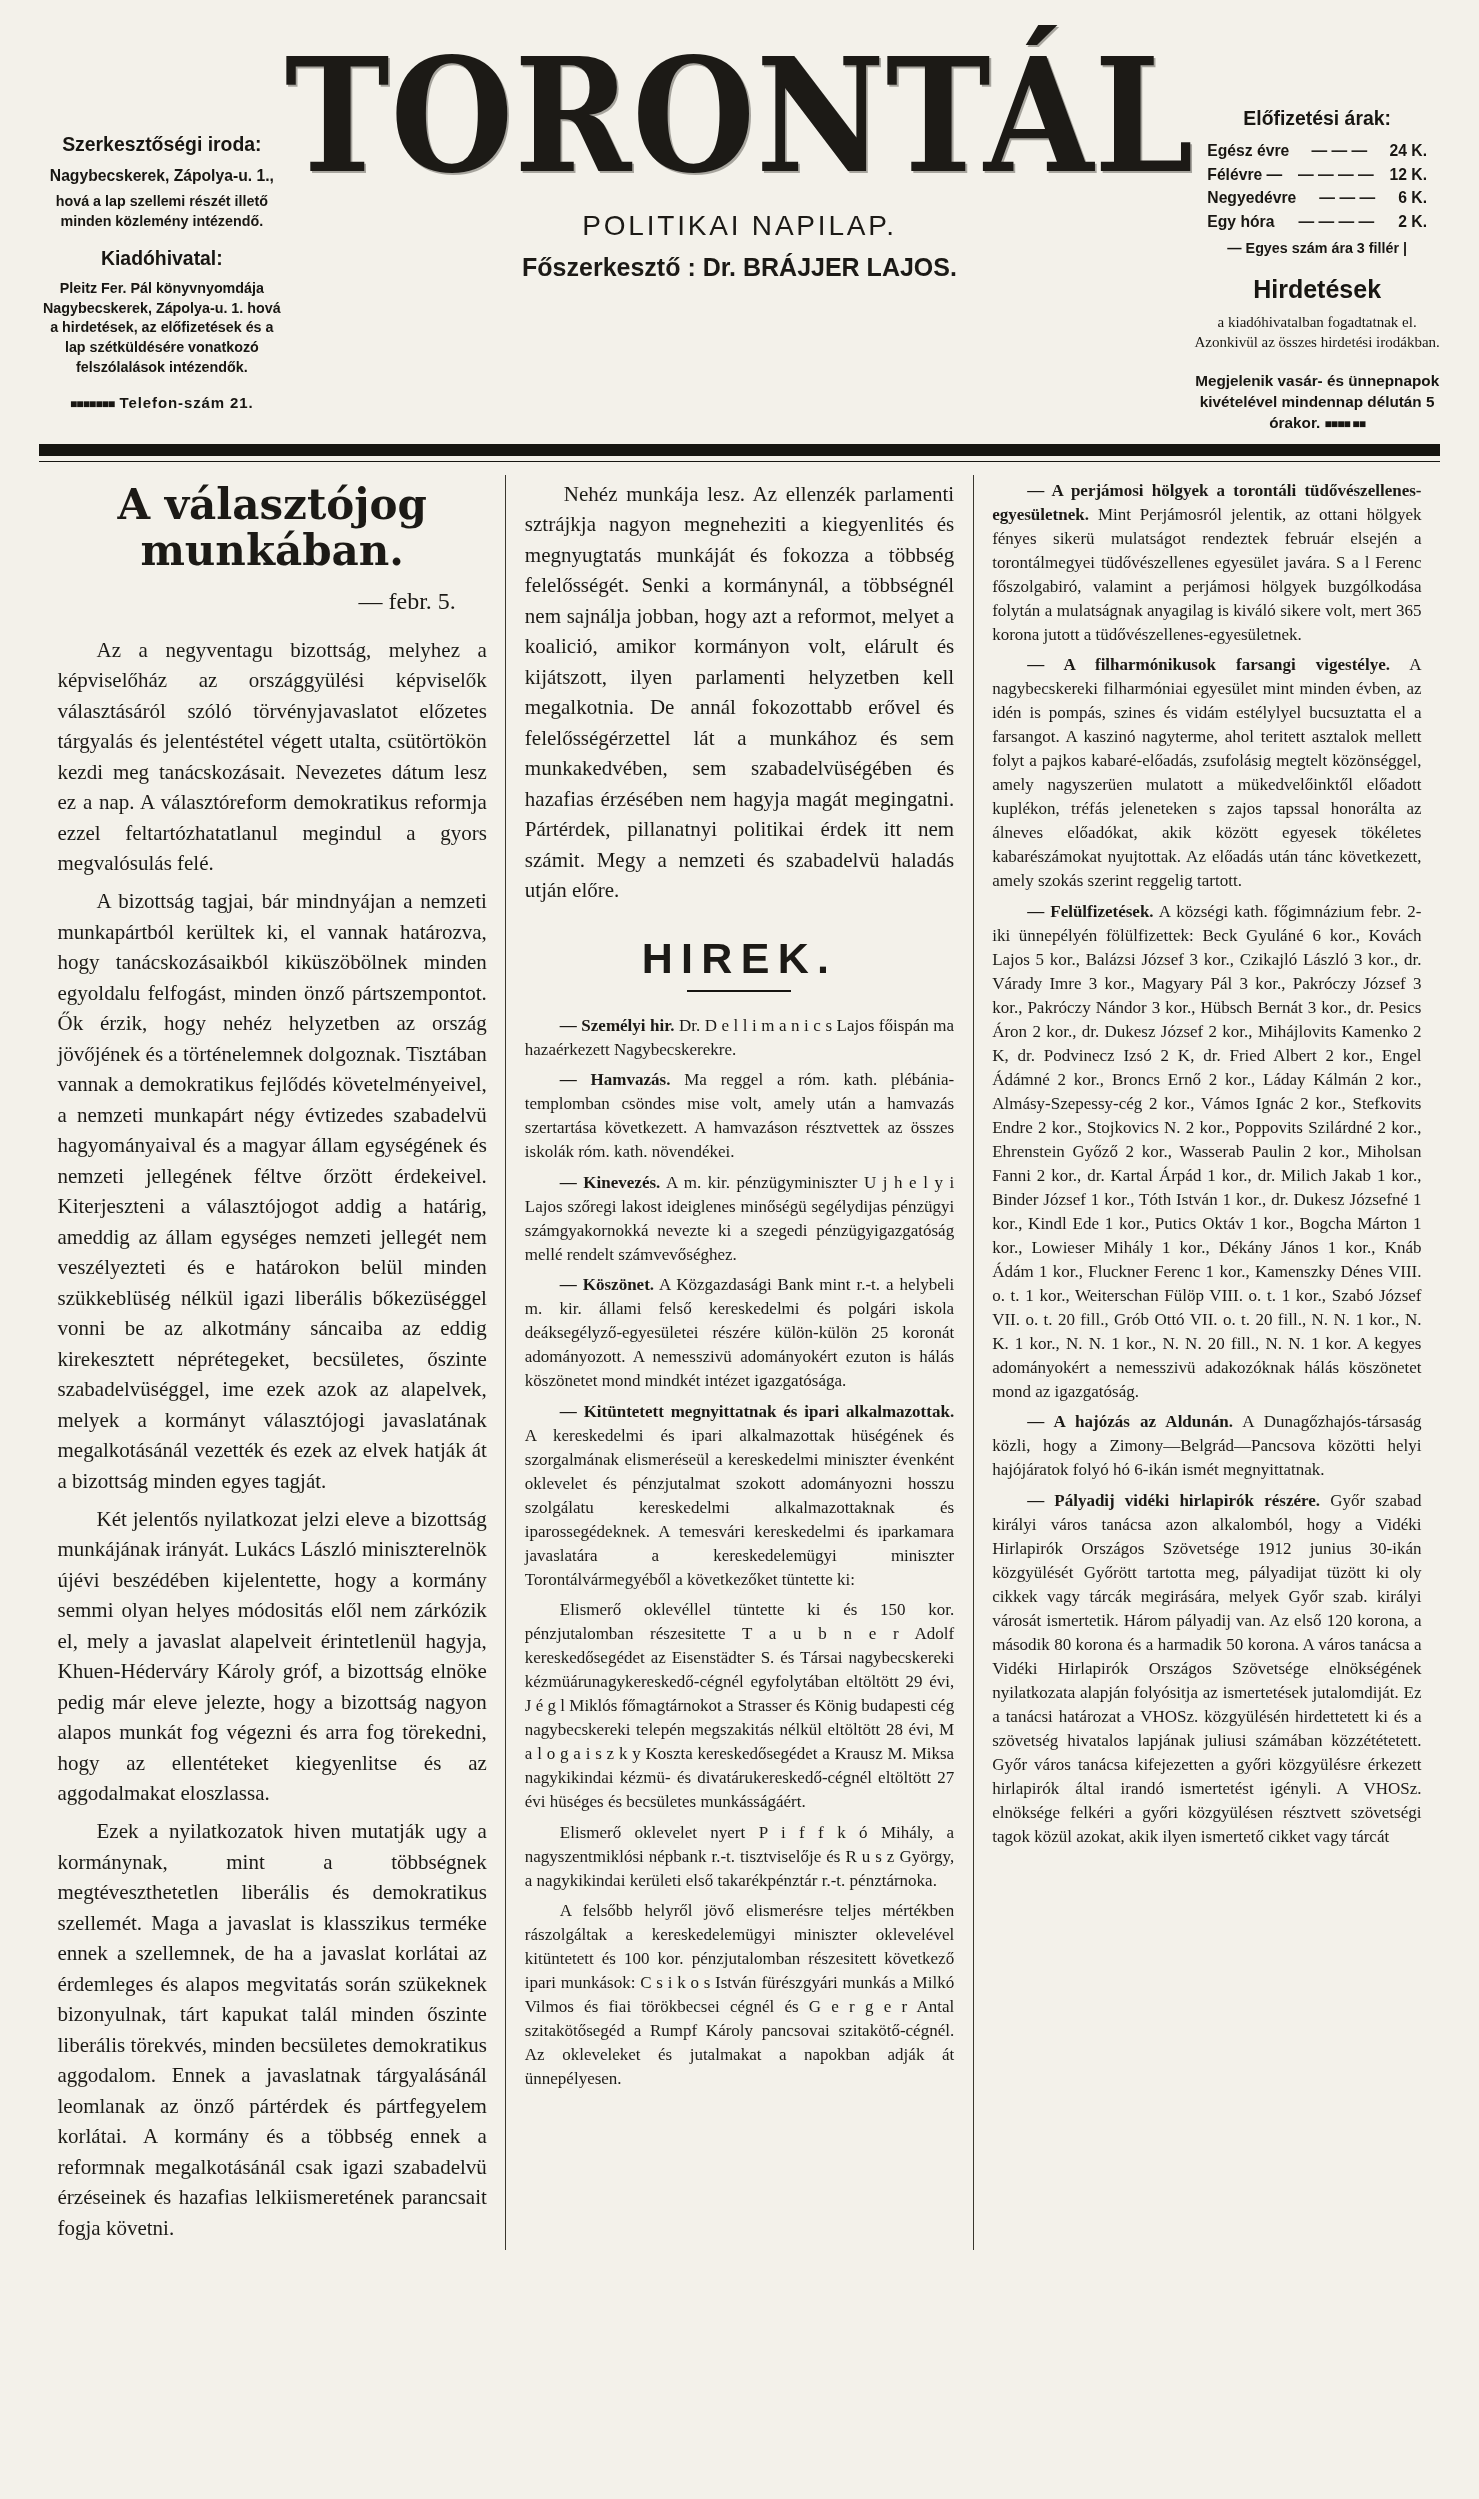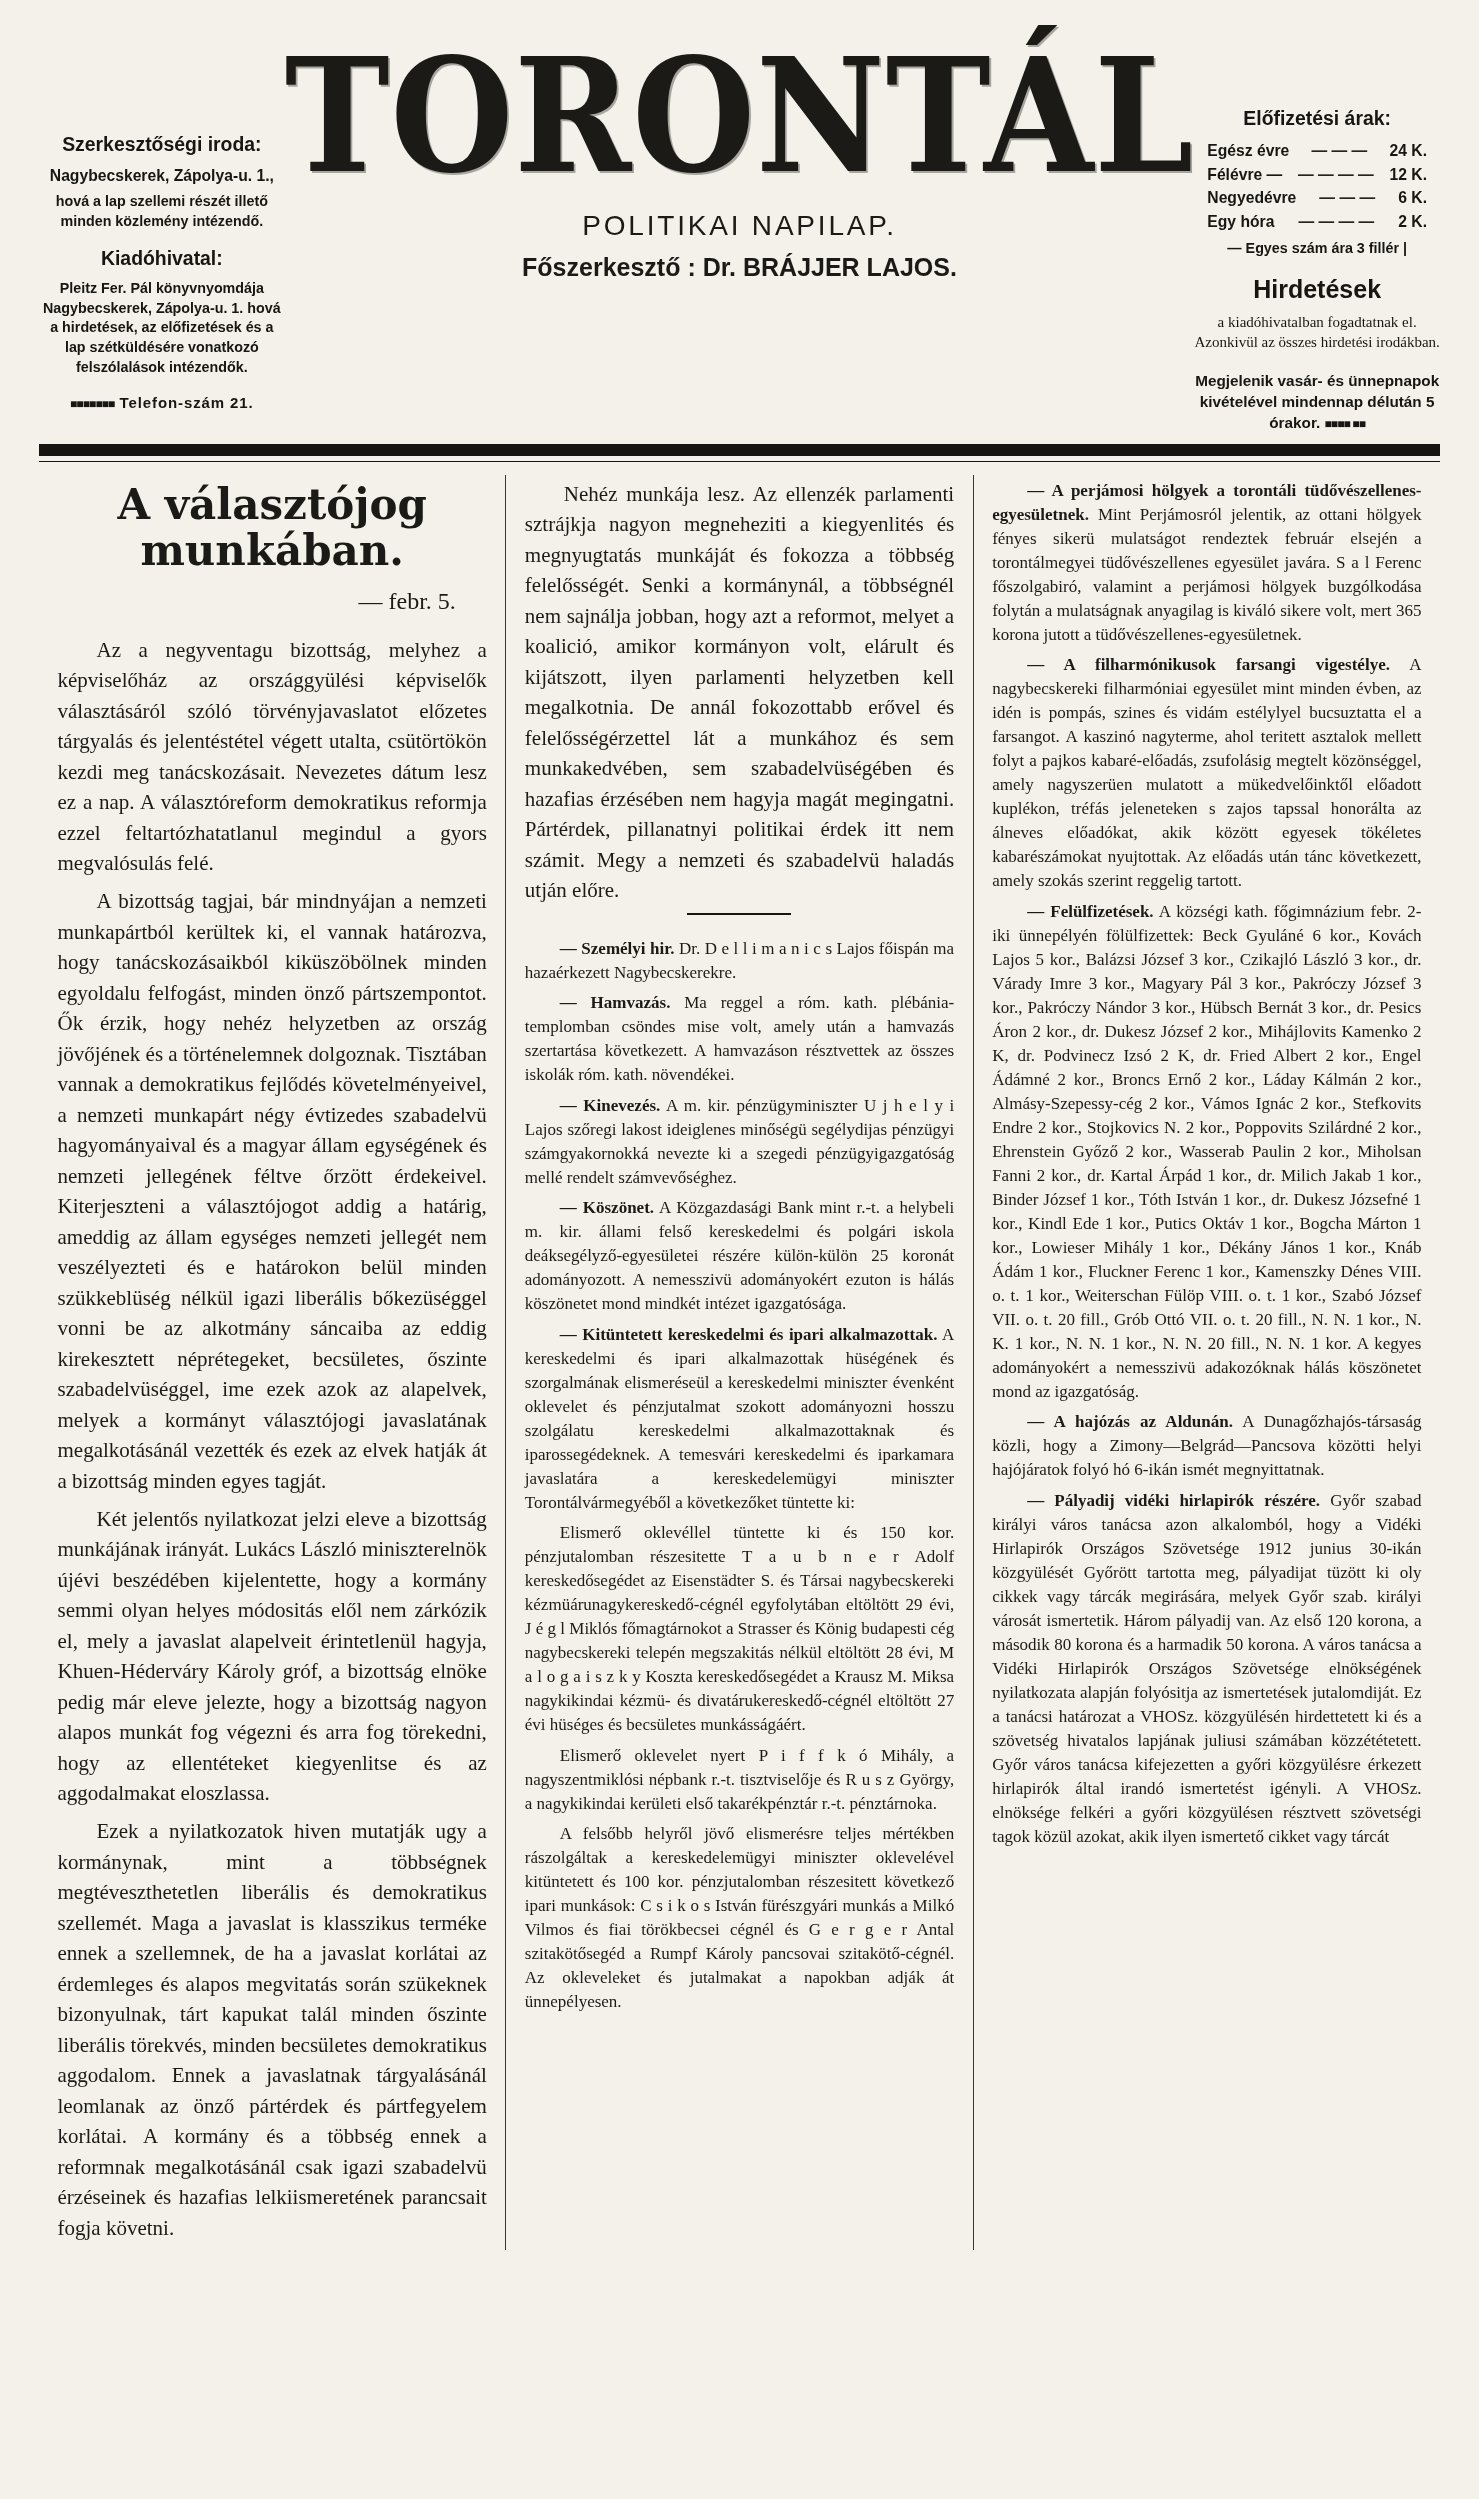--- a/index.html
+++ b/index.html
@@ -143,40 +143,41 @@
       <div class="art-date">— febr. 5.</div>
       <p class="lead-par">Az a negyventagu bizottság, melyhez a képviselőház az országgyülési képviselők választásáról szóló törvényjavaslatot előzetes tárgyalás és jelentéstétel végett utalta, csütörtökön kezdi meg tanácskozásait. Nevezetes dátum lesz ez a nap. A választóreform demokratikus reformja ezzel feltartózhatatlanul megindul a gyors megvalósulás felé.</p>
       <p class="lead-par">A bizottság tagjai, bár mindnyájan a nemzeti munkapártból kerültek ki, el vannak határozva, hogy tanácskozásaikból kiküszöbölnek minden egyoldalu felfogást, minden önző pártszempontot. Ők érzik, hogy nehéz helyzetben az ország jövőjének és a történelemnek dolgoznak. Tisztában vannak a demokratikus fejlődés követelményeivel, a nemzeti munkapárt négy évtizedes szabadelvü hagyományaival és a magyar állam egységének és nemzeti jellegének féltve őrzött érdekeivel. Kiterjeszteni a választójogot addig a határig, ameddig az állam egységes nemzeti jellegét nem veszélyezteti és e határokon belül minden szükkeblüség nélkül igazi liberális bőkezüséggel vonni be az alkotmány sáncaiba az eddig kirekesztett néprétegeket, becsületes, őszinte szabadelvüséggel, ime ezek azok az alapelvek, melyek a kormányt választójogi javaslatának megalkotásánál vezették és ezek az elvek hatják át a bizottság minden egyes tagját.</p>
       <p class="lead-par">Két jelentős nyilatkozat jelzi eleve a bizottság munkájának irányát. Lukács László miniszterelnök újévi beszédében kijelentette, hogy a kormány semmi olyan helyes módositás elől nem zárkózik el, mely a javaslat alapelveit érintetlenül hagyja, Khuen-Héderváry Károly gróf, a bizottság elnöke pedig már eleve jelezte, hogy a bizottság nagyon alapos munkát fog végezni és arra fog törekedni, hogy az ellentéteket kiegyenlitse és az aggodalmakat eloszlassa.</p>
       <p class="lead-par">Ezek a nyilatkozatok hiven mutatják ugy a kormánynak, mint a többségnek megtéveszthetetlen liberális és demokratikus szellemét. Maga a javaslat is klasszikus terméke ennek a szellemnek, de ha a javaslat korlátai az érdemleges és alapos megvitatás során szükeknek bizonyulnak, tárt kapukat talál minden őszinte liberális törekvés, minden becsületes demokratikus aggodalom. Ennek a javaslatnak tárgyalásánál leomlanak az önző pártérdek és pártfegyelem korlátai. A kormány és a többség ennek a reformnak megalkotásánál csak igazi szabadelvü érzéseinek és hazafias lelkiismeretének parancsait fogja követni.</p>
     </section>
 
     <section class="col">
       <p class="lead-par">Nehéz munkája lesz. Az ellenzék parlamenti sztrájkja nagyon megneheziti a kiegyenlités és megnyugtatás munkáját és fokozza a többség felelősségét. Senki a kormánynál, a többségnél nem sajnálja jobban, hogy azt a reformot, melyet a koalició, amikor kormányon volt, elárult és kijátszott, ilyen parlamenti helyzetben kell megalkotnia. De annál fokozottabb erővel és felelősségérzettel lát a munkához és sem munkakedvében, sem szabadelvüségében és hazafias érzésében nem hagyja magát megingatni. Pártérdek, pillanatnyi politikai érdek itt nem számit. Megy a nemzeti és szabadelvü haladás utján előre.</p>
 
+      <h3 class="hirek-heading">HIREK.</h3>
       <div class="hirek-rule"></div>
 
       <p class="news-item">
         <b class="news-title">— Személyi hir.</b>
         <span>Dr. D e l l i m a n i c s Lajos főispán ma hazaérkezett Nagybecskerekre.</span>
       </p>
       <p class="news-item">
         <b class="news-title">— Hamvazás.</b>
         <span>Ma reggel a róm. kath. plébánia-templomban csöndes mise volt, amely után a hamvazás szertartása következett. A hamvazáson résztvettek az összes iskolák róm. kath. növendékei.</span>
       </p>
       <p class="news-item">
         <b class="news-title">— Kinevezés.</b>
         <span>A m. kir. pénzügyminiszter U j h e l y i Lajos szőregi lakost ideiglenes minőségü segélydijas pénzügyi számgyakornokká nevezte ki a szegedi pénzügyigazgatóság mellé rendelt számvevőséghez.</span>
       </p>
       <p class="news-item">
         <b class="news-title">— Köszönet.</b>
         <span>A Közgazdasági Bank mint r.-t. a helybeli m. kir. állami felső kereskedelmi és polgári iskola deáksegélyző-egyesületei részére külön-külön 25 koronát adományozott. A nemesszivü adományokért ezuton is hálás köszönetet mond mindkét intézet igazgatósága.</span>
       </p>
       <p class="news-item">
-        <b class="news-title">— Kitüntetett kereskedelmi és ipari alkalmazottak.</b>
+        <b class="news-title">— Kitüntetett megnyittatnak és ipari alkalmazottak.</b>
         <span>A kereskedelmi és ipari alkalmazottak hüségének és szorgalmának elismeréseül a kereskedelmi miniszter évenként oklevelet és pénzjutalmat szokott adományozni hosszu szolgálatu kereskedelmi alkalmazottaknak és iparossegédeknek. A temesvári kereskedelmi és iparkamara javaslatára a kereskedelemügyi miniszter Torontálvármegyéből a következőket tüntette ki:</span>
       </p>
       <p class="news-par">Elismerő oklevéllel tüntette ki és 150 kor. pénzjutalomban részesitette T a u b n e r Adolf kereskedősegédet az Eisenstädter S. és Társai nagybecskereki kézmüárunagykereskedő-cégnél egyfolytában eltöltött 29 évi, J é g l Miklós főmagtárnokot a Strasser és König budapesti cég nagybecskereki telepén megszakitás nélkül eltöltött 28 évi, M a l o g a i s z k y Koszta kereskedősegédet a Krausz M. Miksa nagykikindai kézmü- és divatárukereskedő-cégnél eltöltött 27 évi hüséges és becsületes munkásságáért.</p>
       <p class="news-par">Elismerő oklevelet nyert P i f f k ó Mihály, a nagyszentmiklósi népbank r.-t. tisztviselője és R u s z György, a nagykikindai kerületi első takarékpénztár r.-t. pénztárnoka.</p>
       <p class="news-par">A felsőbb helyről jövő elismerésre teljes mértékben rászolgáltak a kereskedelemügyi miniszter oklevelével kitüntetett és 100 kor. pénzjutalomban részesitett következő ipari munkások: C s i k o s István fürészgyári munkás a Milkó Vilmos és fiai törökbecsei cégnél és G e r g e r Antal szitakötősegéd a Rumpf Károly pancsovai szitakötő-cégnél. Az okleveleket és jutalmakat a napokban adják át ünnepélyesen.</p>
     </section>
 
     <section class="col">
       <p class="news-item">
         <b class="news-title">— A perjámosi hölgyek a torontáli tüdővészellenes-egyesületnek.</b>

